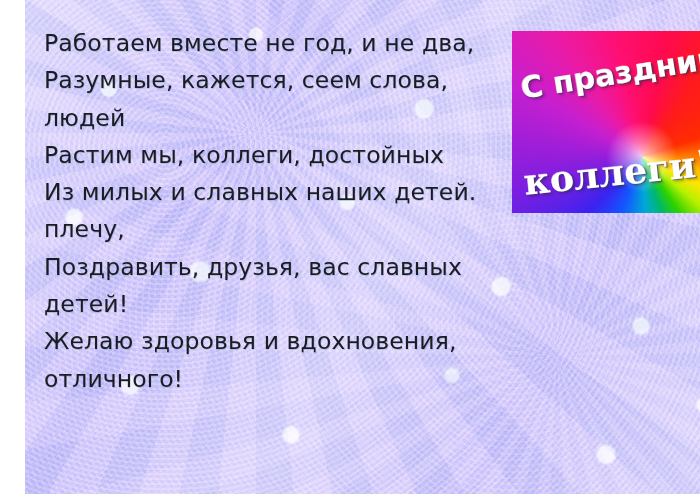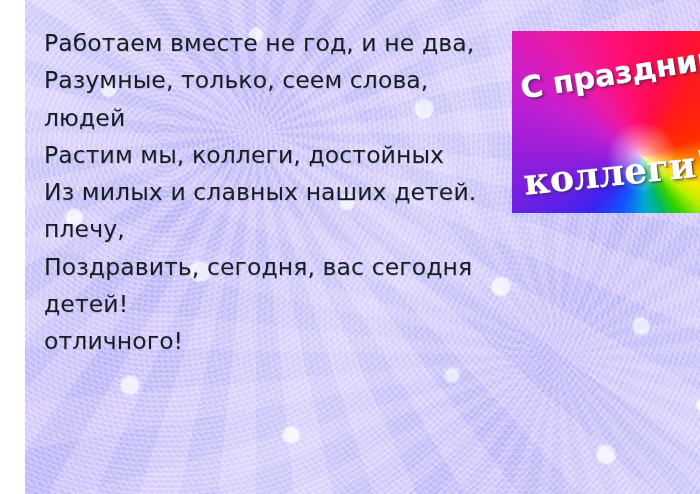--- a/index.html
+++ b/index.html
@@ -162,27 +162,28 @@
 
 <div id="card">
 
   <div class="tex tex-a"></div>
   <div class="tex tex-b"></div>
   <div class="tex tex-c"></div>
   <div class="tex tex-d"></div>
 
   <div id="poem">
     <div class="poem-line">Работаем вместе не год, и не два,</div>
-    <div class="poem-line">Разумные, только, сеем слова,</div>
+    <div class="poem-line">Разумные, кажется, сеем слова,</div>
     <div class="poem-line">людей</div>
     <div class="poem-line">Растим мы, коллеги, достойных</div>
     <div class="poem-line">Из милых и славных наших детей.</div>
     <div class="poem-line">плечу,</div>
-    <div class="poem-line">Поздравить, сегодня, вас сегодня</div>
+    <div class="poem-line">Поздравить, друзья, вас славных</div>
     <div class="poem-line">детей!</div>
+    <div class="poem-line">Желаю здоровья и вдохновения,</div>
     <div class="poem-line">отличного!</div>
   </div>
 
   <div id="greeting-card">
     <div class="swirl-core"></div>
     <div class="card-text" id="card-text-top">С праздником,</div>
     <div class="card-text" id="card-text-bottom">коллеги!</div>
   </div>
 
 </div>

